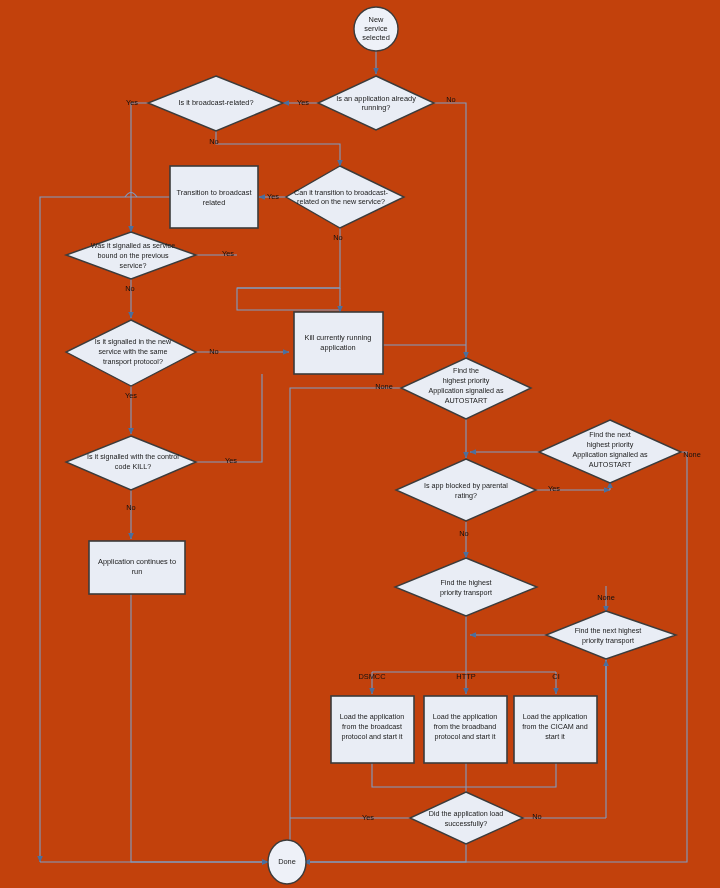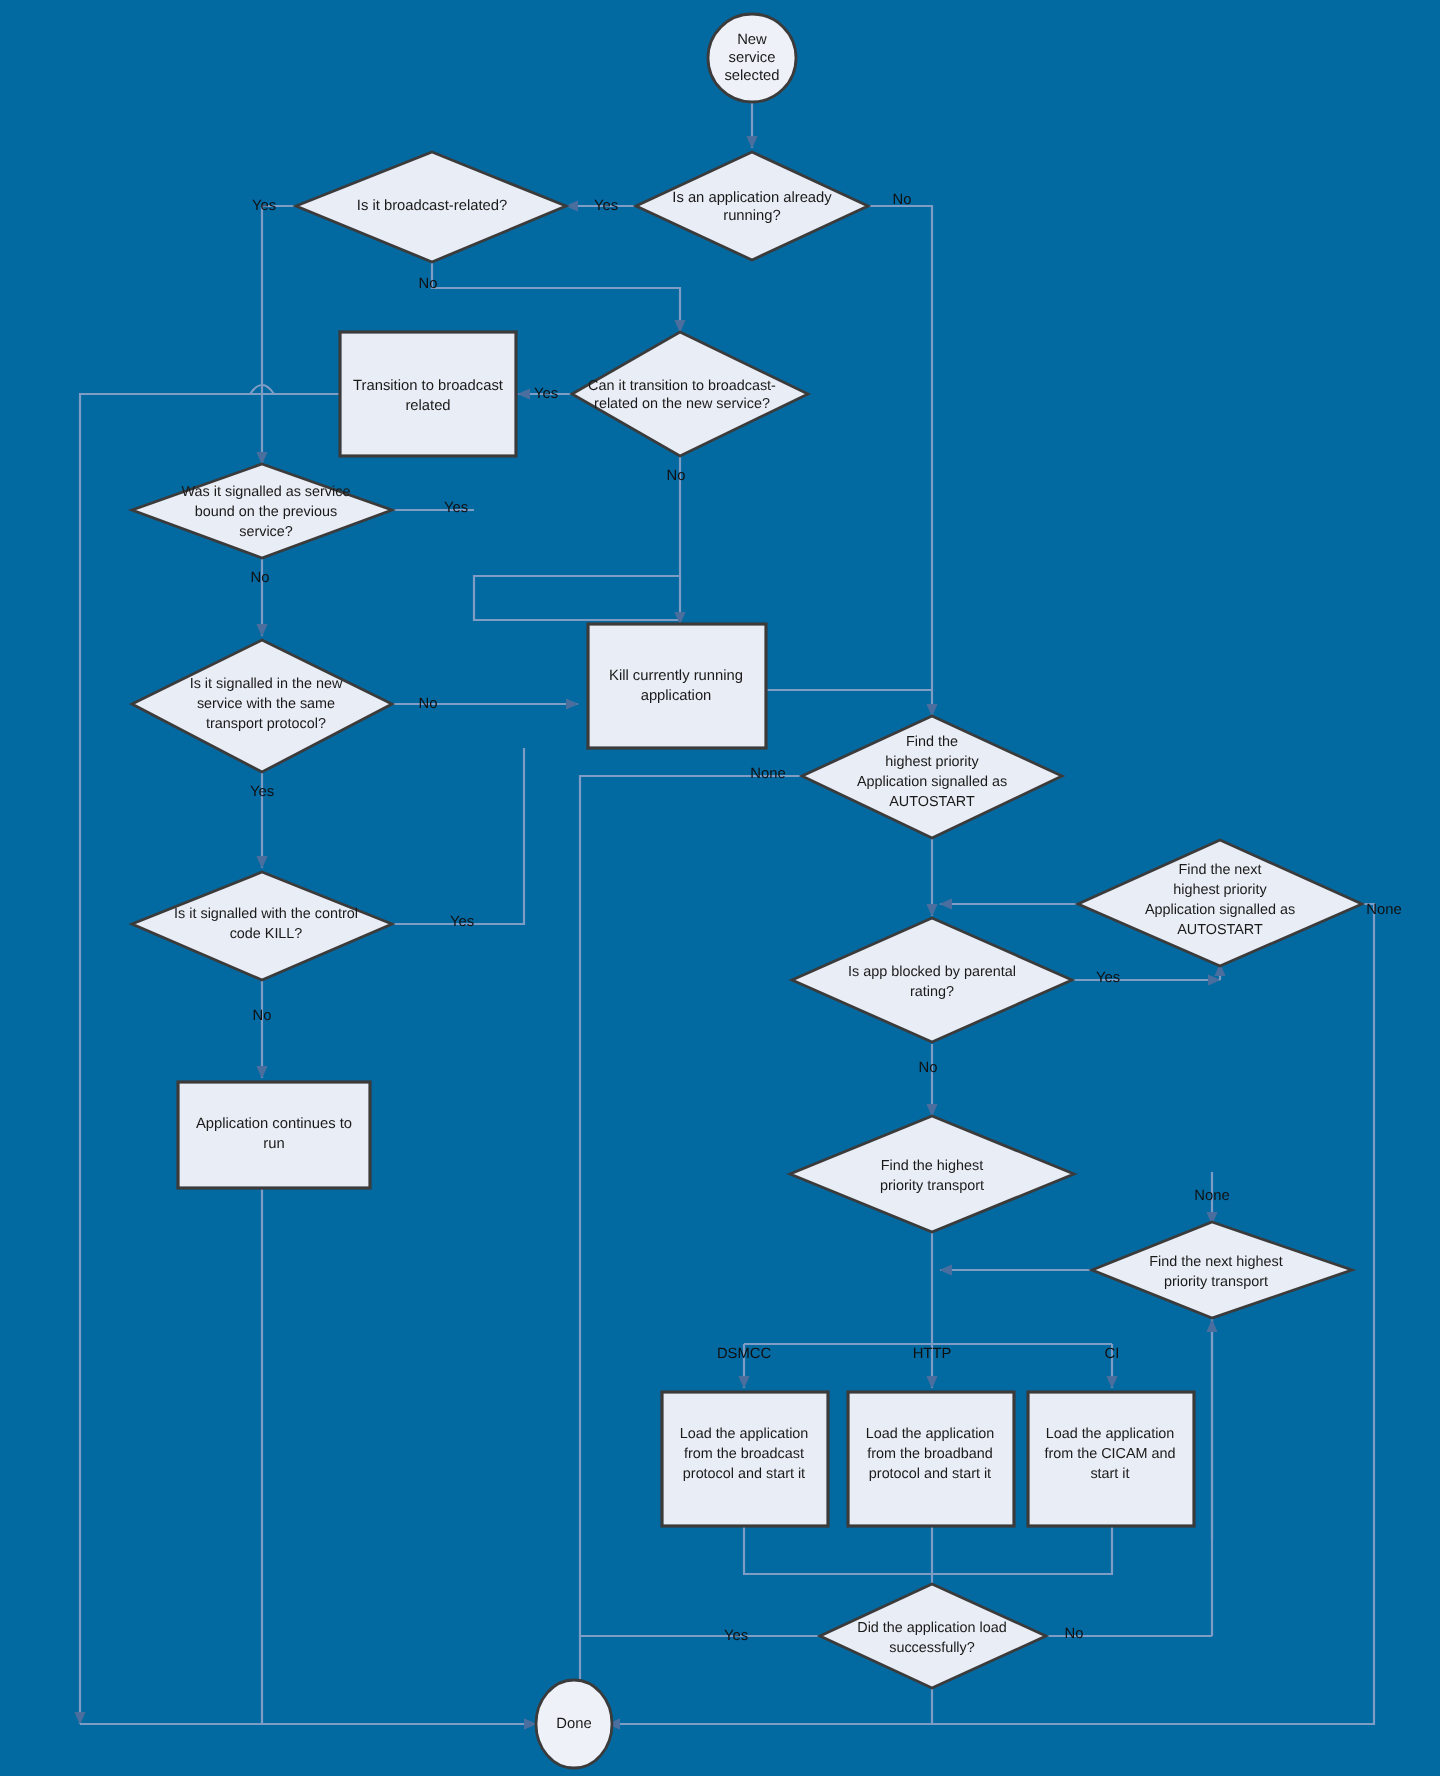--- a/index.html
+++ b/index.html
@@ -4,21 +4,21 @@
 <style>
   html, body {
     margin: 0;
     padding: 0;
     background: #ffffff;
   }
   #canvas-wrap {
     position: relative;
     width: 720px;
     height: 888px;
-    background: #0369a1;
+    background: #c2410c;
     overflow: hidden;
   }
   svg.flow {
     display: block;
     width: 720px;
     height: 888px;
     font-family: "Liberation Sans", sans-serif;
   }
   .node-shape {
     fill: #e9edf5;

